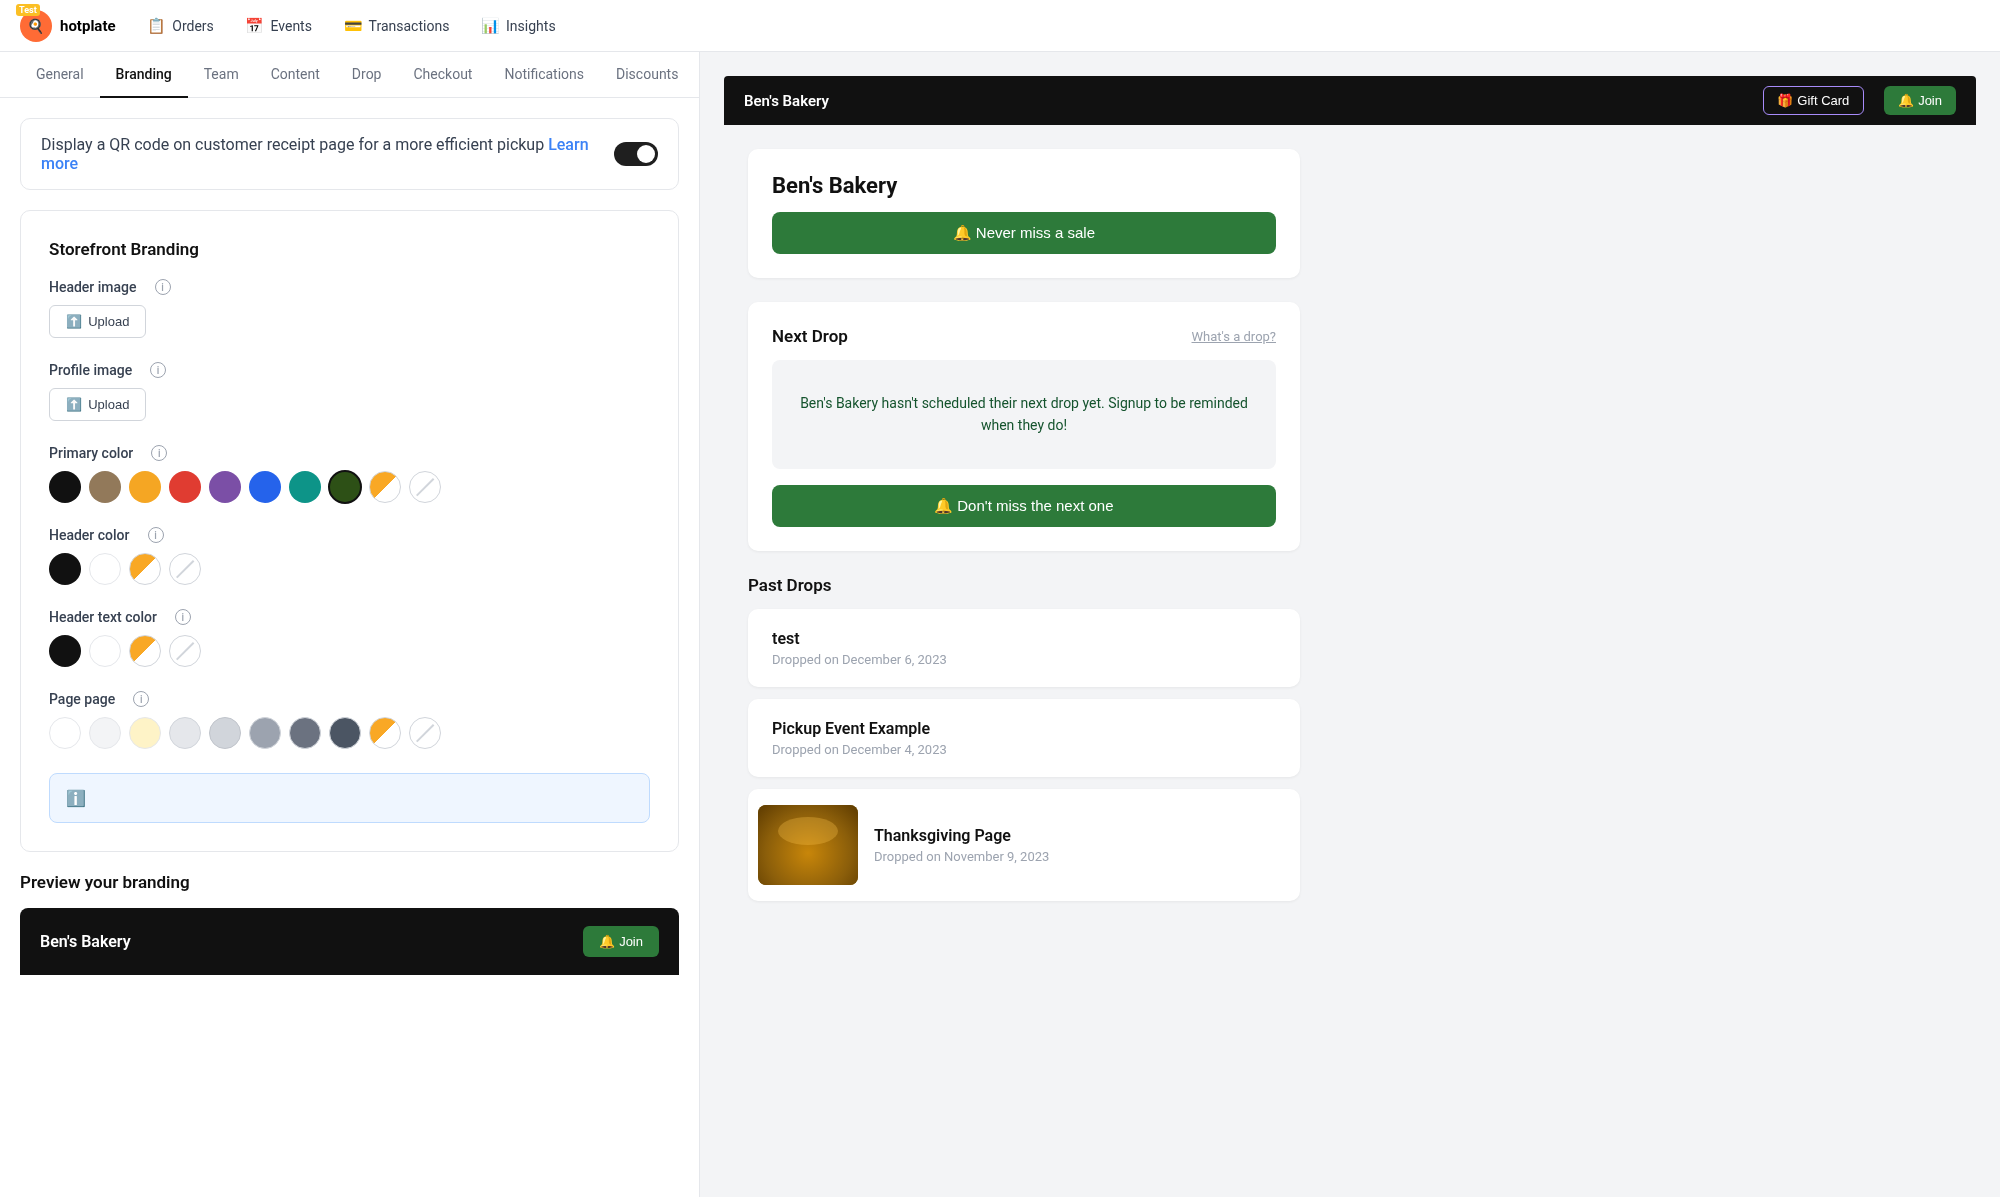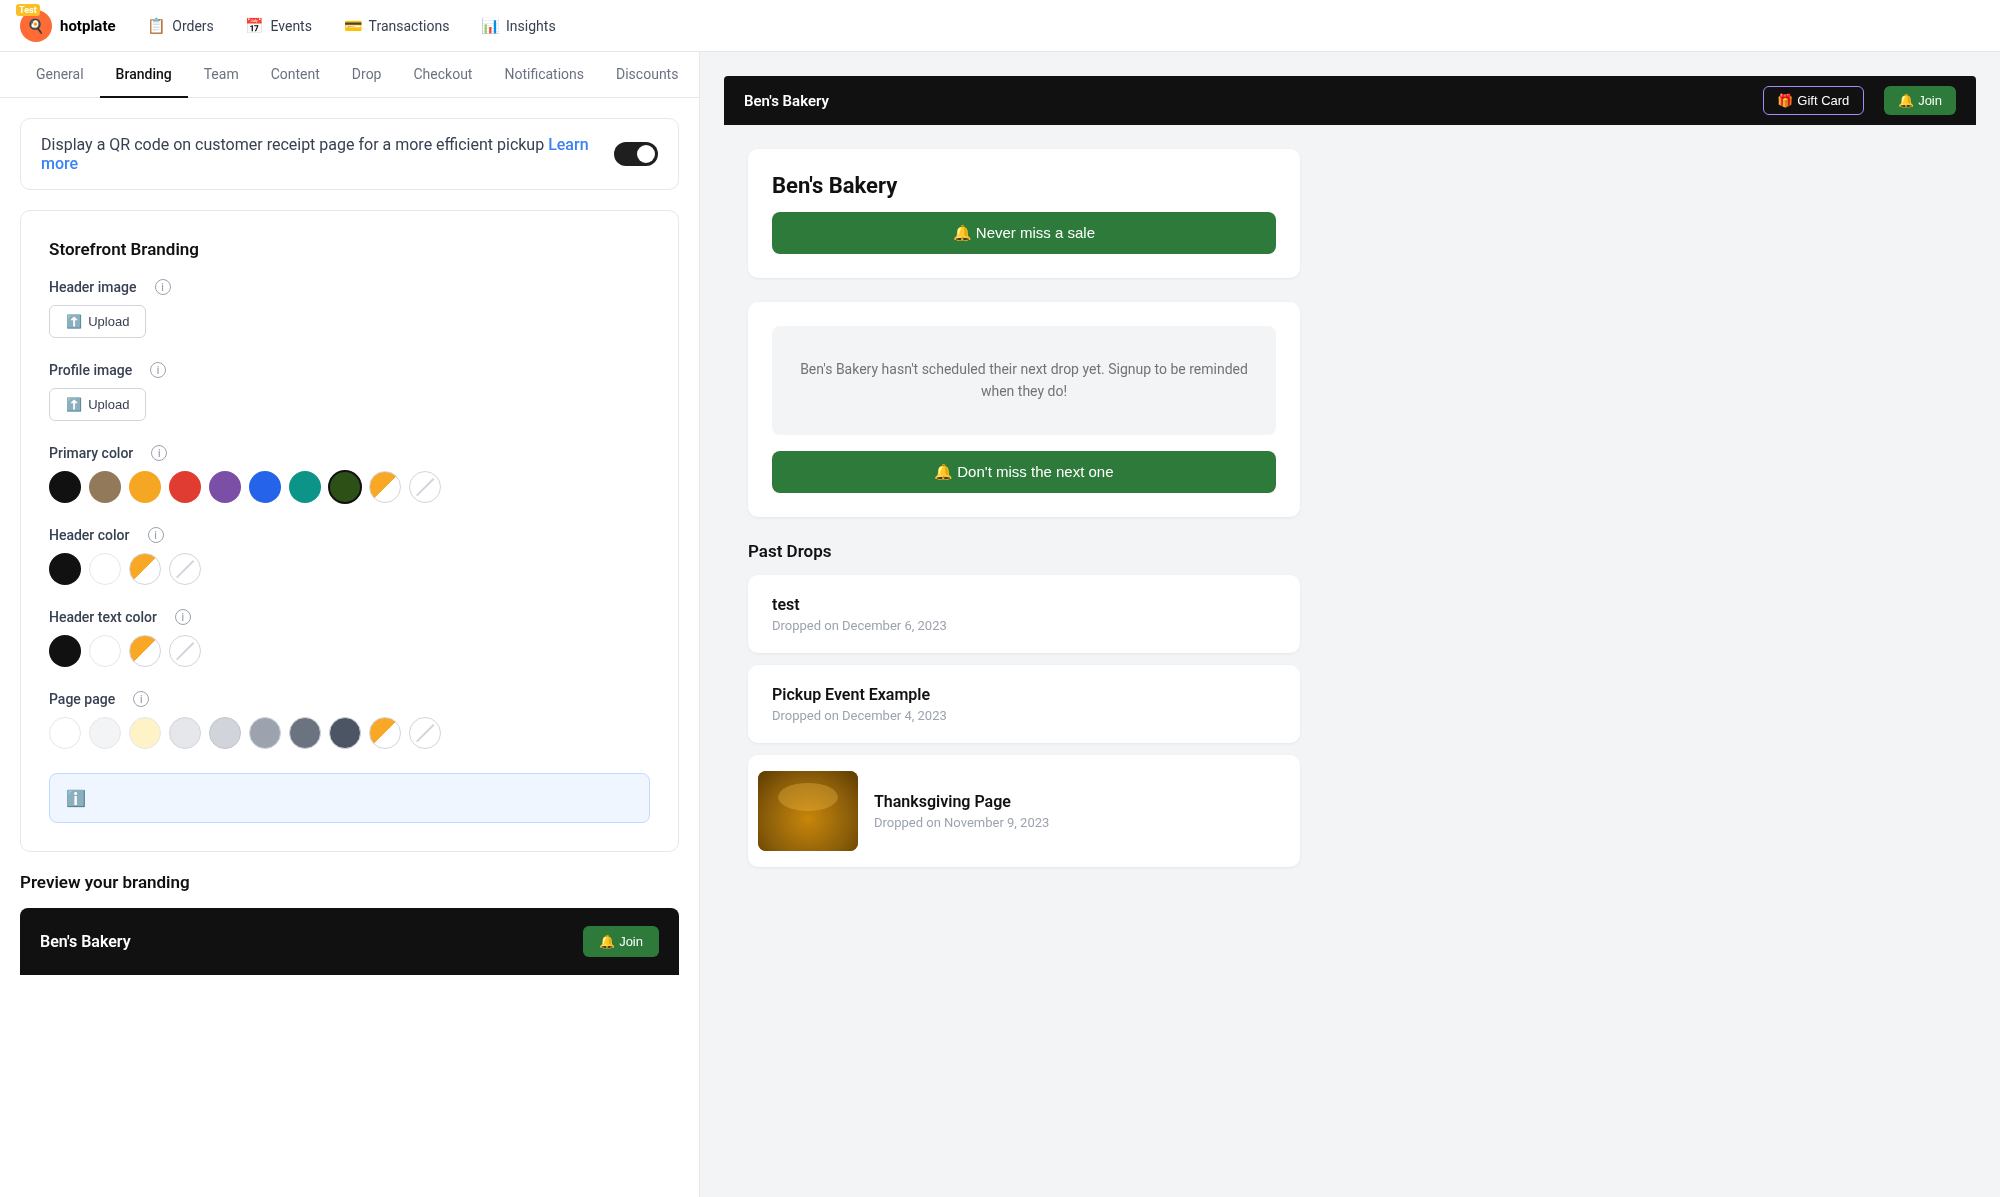--- a/index.html
+++ b/index.html
@@ -395,21 +395,21 @@
     }
     .no-drop-area {
       background: #f3f4f6;
       border-radius: 8px;
       padding: 32px 20px;
       text-align: center;
       margin-bottom: 16px;
     }
     .no-drop-text {
       font-size: 14px;
-      color: #737373;
+      color: #14532d;
       line-height: 1.6;
     }
     .dont-miss-btn {
       width: 100%;
       background: #2d7a3a;
       color: #fff;
       border: none;
       padding: 12px;
       border-radius: 8px;
       font-size: 15px;
@@ -647,20 +647,24 @@
     </div>
 
     <div class="right-content">
 
       <div class="bakery-card">
         <div class="bakery-card-name">Ben's Bakery</div>
         <button class="never-miss-btn">🔔 Never miss a sale</button>
       </div>
 
       <div class="next-drop-card">
+        <div class="section-header">
+          <span class="section-heading">Next Drop</span>
+          <a class="whats-drop-link">What's a drop?</a>
+        </div>
         <div class="no-drop-area">
           <p class="no-drop-text">Ben's Bakery hasn't scheduled their next drop yet. Signup to be reminded when they do!</p>
         </div>
         <button class="dont-miss-btn">🔔 Don't miss the next one</button>
       </div>
 
       <div class="past-drops-section">
         <div class="section-header">
           <span class="section-heading">Past Drops</span>
         </div>

